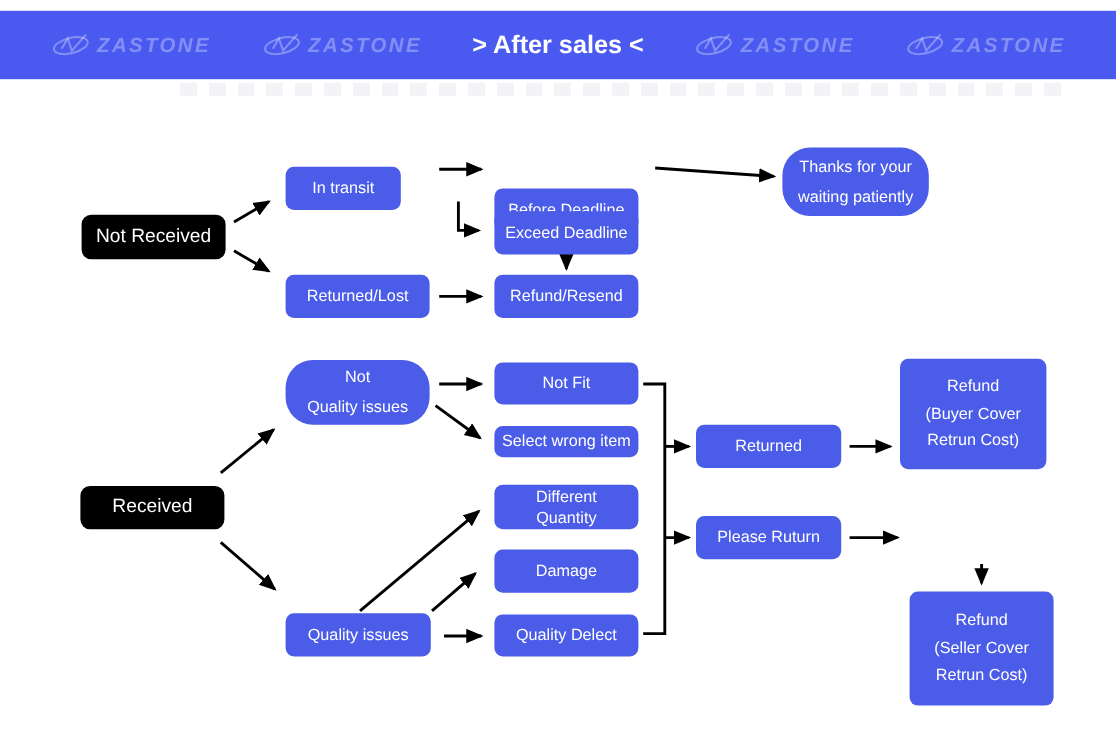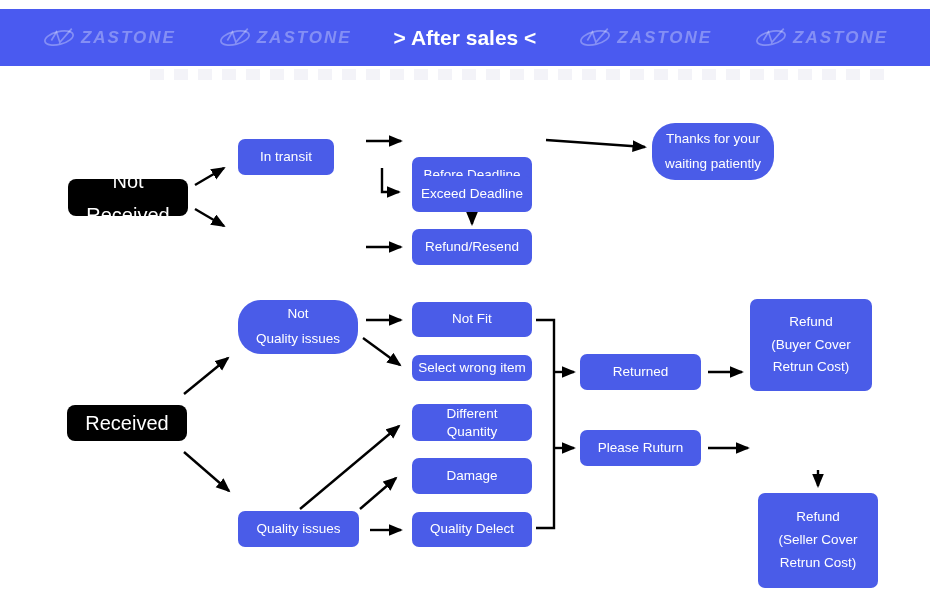--- a/index.html
+++ b/index.html
@@ -29,21 +29,21 @@
   .ghost-row{
     position:absolute;left:150px;top:69px;width:740px;height:11px;
     background:repeating-linear-gradient(90deg,#f3f3f8 0 14px,transparent 14px 24px);
   }
   
   .node{
     position:absolute;display:flex;align-items:center;justify-content:center;
     background:var(--box_blue);color:#ffffff;border-radius:7px;
     font-size:13.5px;text-align:center;white-space:pre-line;line-height:1.7;
   }
-  .node.black{background:var(--box_black);border-radius:8px;font-size:20px;}
+  .node.black{background:var(--box_black);border-radius:8px;font-size:16px;}
   .node.loose{line-height:1.85;border-radius:23px;}
   .node.tight{line-height:1.32;}
   
   .arrows{position:absolute;left:0;top:0;width:930px;height:609px;pointer-events:none;}
   .arrows line,.arrows polyline,.arrows path{
     stroke:var(--arrow_black);stroke-width:2.4;fill:none;
   }
   #ah path{fill:var(--arrow_black);stroke:none;}
 </style>
 </head>
@@ -108,20 +108,21 @@
     <path d="M536,320 L554,320 L554,528 L536,528"></path>
     <line x1="554" y1="372" x2="574" y2="372" marker-end="url(#ah)"></line>
     <line x1="554" y1="448" x2="574" y2="448" marker-end="url(#ah)"></line>
     <line x1="708" y1="372" x2="742" y2="372" marker-end="url(#ah)"></line>
     <line x1="708" y1="448" x2="748" y2="448" marker-end="url(#ah)"></line>
     <line x1="818" y1="470" x2="818" y2="486" marker-end="url(#ah)"></line>
   </svg>
 
   <div class="node black" style="left:68px;top:179px;width:120px;height:37px;">Not Received</div>
   <div class="node" style="left:238px;top:139px;width:96px;height:36px;">In transit</div>
+  <div class="node" style="left:238px;top:229px;width:120px;height:36px;">Returned/Lost</div>
   <div class="node" style="left:412px;top:123px;width:120px;height:36px;margin-top:34px;">Before Deadline</div>
   <div class="node" style="left:412px;top:176px;width:120px;height:36px;">Exceed Deadline</div>
   <div class="node" style="left:412px;top:229px;width:120px;height:36px;">Refund/Resend</div>
   <div class="node loose" style="left:652px;top:123px;width:122px;height:57px;">Thanks for your
 waiting patiently</div>
 
   <div class="node black" style="left:67px;top:405px;width:120px;height:36px;">Received</div>
   <div class="node loose" style="left:238px;top:300px;width:120px;height:54px;">Not
 Quality issues</div>
   <div class="node" style="left:238px;top:511px;width:121px;height:36px;">Quality issues</div>

